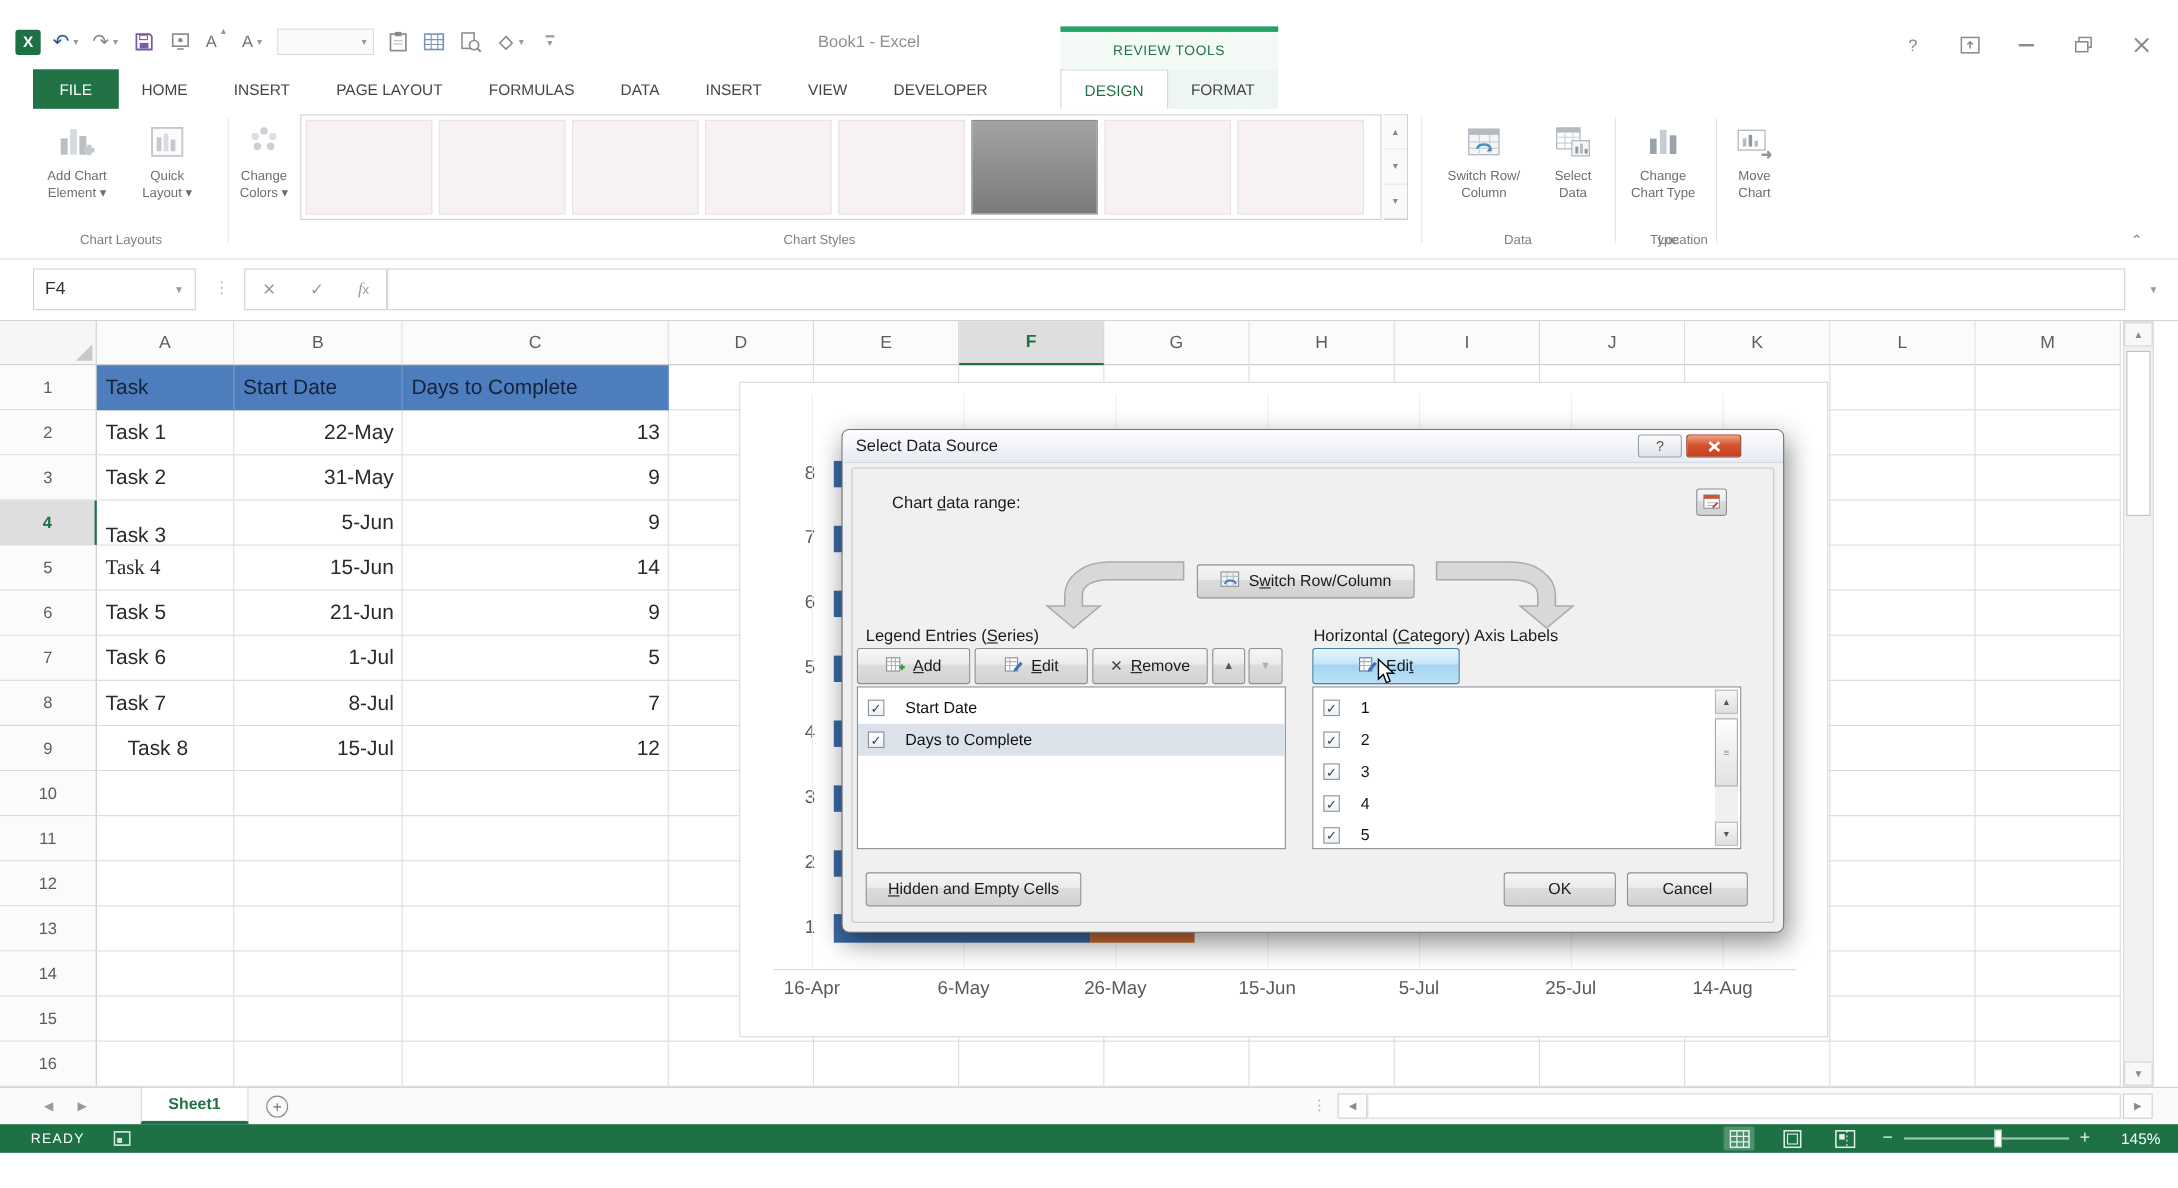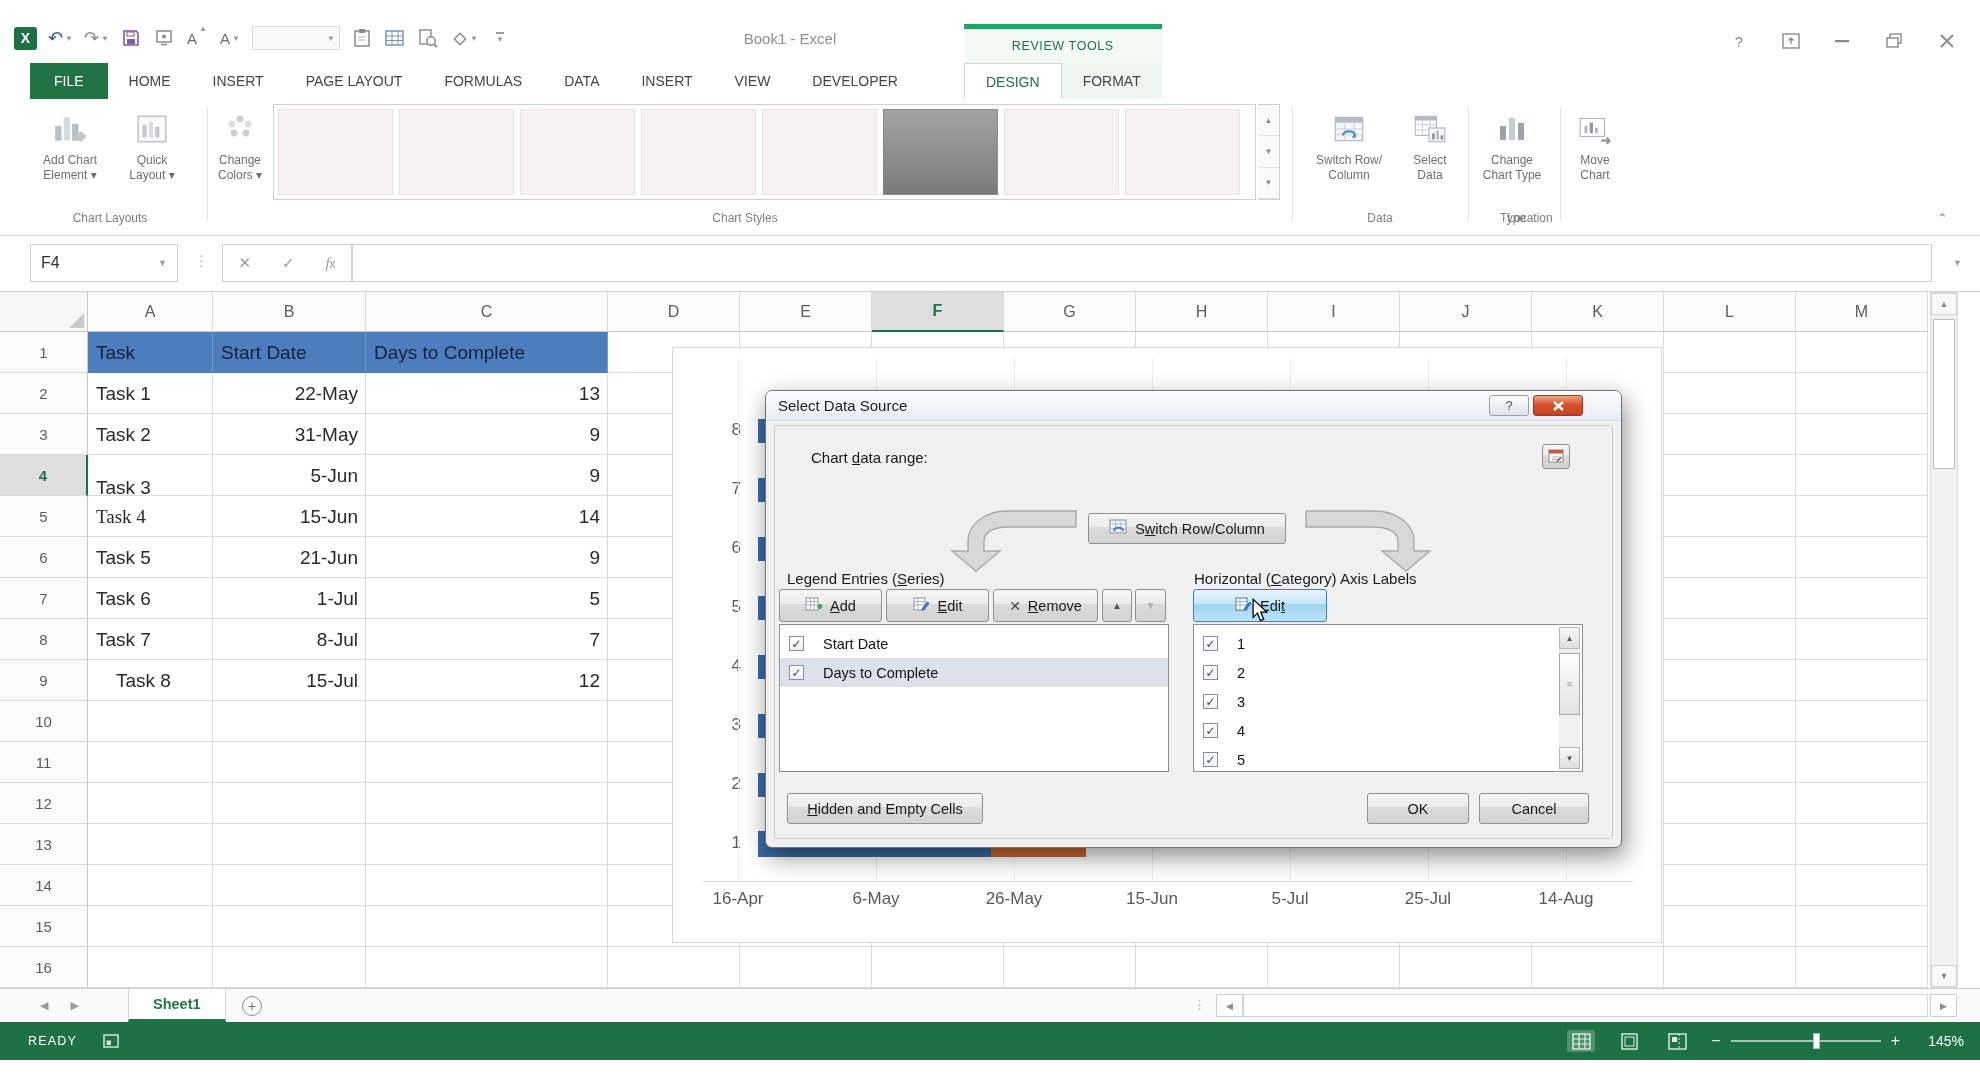--- a/index.html
+++ b/index.html
@@ -105,21 +105,21 @@
 #cursor{position:absolute;left:485px;top:207px;z-index:60}
 
 #tabbar{position:absolute;left:0;top:988px;width:1980px;height:34px;background:#fafafa;border-top:1px solid #cfcfcf}
 #tabnav{position:absolute;left:40px;top:0;height:33px;display:flex;align-items:center;gap:22px;color:#9a9a9a;font-size:11px}
 #sheet-tab{position:absolute;left:128px;top:0;height:33px;background:#fff;padding:0 24px;color:#217346;font-weight:bold;font-size:14.5px;display:flex;align-items:center;border-left:1px solid #d8d8d8;border-right:1px solid #d8d8d8;border-bottom:3px solid #1e7145}
 #addsheet{position:absolute;left:242px;top:7px;width:20px;height:20px;border:1.5px solid #8b8b8b;border-radius:50%;display:flex;align-items:center;justify-content:center;color:#6f6f6f;font-size:14px}
 #hdots{position:absolute;left:1193px;top:8px;color:#b0b0b0;font-size:13px}
 #hsb-left{position:absolute;left:1216px;top:5px;width:27px;height:23px;border:1px solid #cfcfcf;background:#fdfdfd;display:flex;align-items:center;justify-content:center;font-size:9px;color:#8a8a8a}
 #hsb-track{position:absolute;left:1243px;top:5px;width:685px;height:23px;border:1px solid #d6d6d6;background:#fff}
 #hsb-right{position:absolute;left:1930px;top:5px;width:27px;height:23px;border:1px solid #cfcfcf;background:#fdfdfd;display:flex;align-items:center;justify-content:center;font-size:9px;color:#8a8a8a}
-#statusbar{position:absolute;left:0;top:1022px;width:1980px;height:38px;background:#1e7145;color:#fff;display:flex;align-items:center;padding:0 16px 0 28px}
+#statusbar{position:absolute;left:0;top:1022px;width:1980px;height:26px;background:#1e7145;color:#fff;display:flex;align-items:center;padding:0 16px 0 28px}
 #status-mode{font-size:12.5px;letter-spacing:1.2px}
 #macro-icon{margin-left:26px;display:flex;align-items:center}
 #status-right{margin-left:auto;display:flex;align-items:center;gap:20px}
 .viewicon{display:flex;align-items:center;justify-content:center;width:28px;height:22px;border-radius:2px}
 .viewicon.active{background:rgba(255,255,255,.22)}
 #zoomwrap{display:flex;align-items:center;gap:10px;color:#e8f3ec;font-size:16px}
 #ztrack{position:relative;width:150px;height:2px;background:#9fc7b0}
 #zthumb{position:absolute;left:82px;top:-7px;width:7px;height:16px;background:#fff;border:1px solid #9fc7b0}
 #zoom-pct{font-size:14px;color:#fff;min-width:44px;text-align:right}
 </style>

